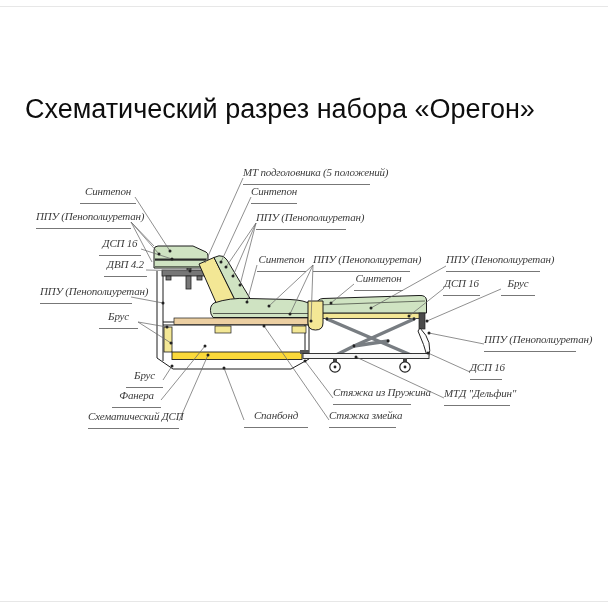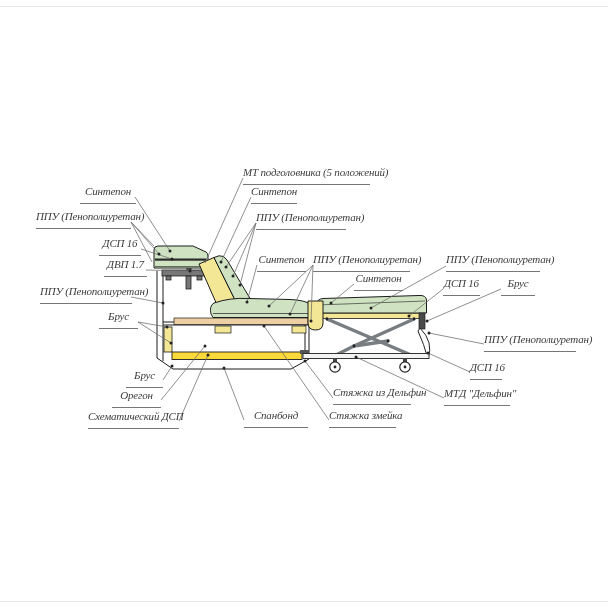--- a/index.html
+++ b/index.html
@@ -22,20 +22,21 @@
   svg{position:absolute;left:0;top:0;}
   .outline{stroke:#1c1c1c;stroke-width:1;fill:none;}
 </style>
 </head>
 <body>
 
 <div class="canvas">
   <div class="frame-line" style="top:6px"></div>
   <div class="frame-line" style="top:601px"></div>
 
+  <div class="page-title">Схематический разрез набора «Орегон»</div>
 
   <svg width="608" height="608" viewBox="0 0 608 608">
 
     <g>
       <path class="outline" d="M157,271 L157,358 L173,369 L291,369 L309,359 L309,320"></path>
       <line class="outline" x1="163" y1="271" x2="163" y2="361" stroke-width="0.8"></line>
       <line class="outline" x1="163" y1="322" x2="309" y2="322" stroke-width="0.9"></line>
       <line class="outline" x1="163" y1="325" x2="309" y2="325" stroke-width="0.6"></line>
       <line class="outline" x1="305" y1="325" x2="305" y2="357" stroke-width="0.7"></line>
       <rect x="164" y="327" width="8" height="25" fill="var(--wood_pale_yellow)" stroke="#1c1c1c" stroke-width="0.8"></rect>
@@ -168,34 +169,34 @@
       <circle cx="356" cy="357" r="1.5"></circle>
         <circle cx="305" cy="361" r="1.5"></circle>
       <circle cx="264" cy="326" r="1.5"></circle>
         <circle cx="224" cy="368" r="1.5"></circle>
     </g>
   </svg>
 
   <div class="lbl" style="left:80px;top:187px;width:56px">Синтепон</div>
   <div class="lbl" style="left:36px;top:212px;width:95px">ППУ (Пенополиуретан)</div>
   <div class="lbl" style="left:99px;top:239px;width:42px">ДСП 16</div>
-  <div class="lbl" style="left:104px;top:260px;width:43px">ДВП 1.7</div>
+  <div class="lbl" style="left:104px;top:260px;width:43px">ДВП 4.2</div>
   <div class="lbl" style="left:40px;top:287px;width:92px">ППУ (Пенополиуретан)</div>
   <div class="lbl" style="left:99px;top:312px;width:39px">Брус</div>
   <div class="lbl" style="left:126px;top:371px;width:37px">Брус</div>
-  <div class="lbl" style="left:112px;top:391px;width:49px">Орегон</div>
+  <div class="lbl" style="left:112px;top:391px;width:49px">Фанера</div>
   <div class="lbl" style="left:88px;top:412px;width:91px">Схематический ДСП</div>
   <div class="lbl" style="left:243px;top:168px;width:127px">МТ подголовника (5 положений)</div>
   <div class="lbl" style="left:251px;top:187px;width:46px">Синтепон</div>
   <div class="lbl" style="left:256px;top:213px;width:90px">ППУ (Пенополиуретан)</div>
   <div class="lbl" style="left:257px;top:255px;width:49px">Синтепон</div>
   <div class="lbl" style="left:313px;top:255px;width:97px">ППУ (Пенополиуретан)</div>
   <div class="lbl" style="left:354px;top:274px;width:49px">Синтепон</div>
   <div class="lbl" style="left:446px;top:255px;width:94px">ППУ (Пенополиуретан)</div>
   <div class="lbl" style="left:443px;top:279px;width:37px">ДСП 16</div>
   <div class="lbl" style="left:501px;top:279px;width:34px">Брус</div>
   <div class="lbl" style="left:484px;top:335px;width:92px">ППУ (Пенополиуретан)</div>
   <div class="lbl" style="left:470px;top:363px;width:32px">ДСП 16</div>
   <div class="lbl" style="left:444px;top:389px;width:66px">МТД "Дельфин"</div>
-  <div class="lbl" style="left:333px;top:388px;width:78px">Стяжка из Дельфин</div>
+  <div class="lbl" style="left:333px;top:388px;width:78px">Стяжка из Пружина</div>
   <div class="lbl" style="left:329px;top:411px;width:67px">Стяжка змейка</div>
   <div class="lbl" style="left:244px;top:411px;width:64px">Спанбонд</div>
 </div>
 
 </body></html>

